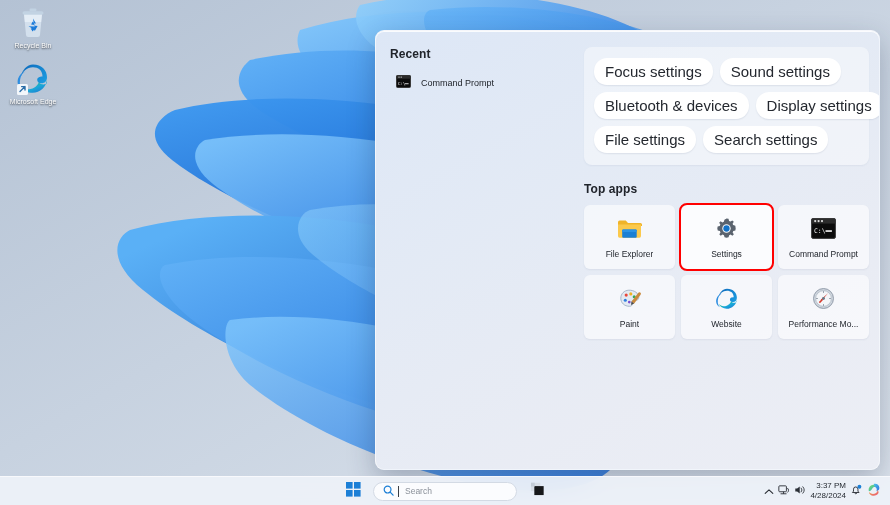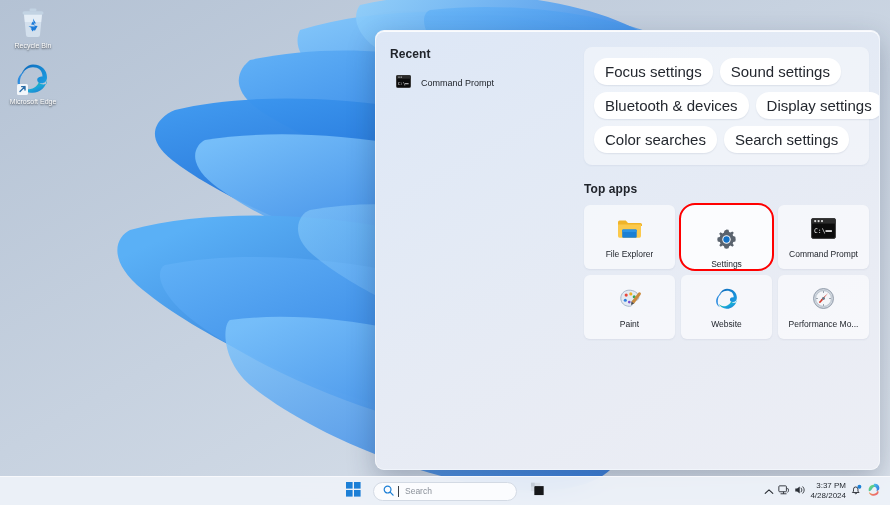--- a/index.html
+++ b/index.html
@@ -113,23 +113,22 @@
   .app-tile .ico { height: 26px; display:flex; align-items:center; justify-content:center; }
   .app-tile .name {
     font-size: 8.5px; color: #22262d;
     max-width: 92%;
     overflow: hidden; text-overflow: ellipsis; white-space: nowrap;
     text-align: center;
   }
   .app-tile.highlighted {
     outline: 2px solid var(--hl, #ff0000);
     outline-offset: 0px;
-    border-radius: 14px;
+    border-radius: 6px;
     background: #fbfcfe;
-    justify-content: flex-end;
   }
 
   
   #taskbar {
     position: absolute; left: 0; bottom: 0;
     width: 890px; height: 29px;
     background: rgba(238,242,248,.92);
     border-top: 1px solid rgba(255,255,255,.6);
     backdrop-filter: blur(12px);
     display: flex; align-items: center;
@@ -278,21 +277,21 @@
       <div class="qs-card">
         <div class="qs-row">
           <div class="qs-pill">Focus settings</div>
           <div class="qs-pill">Sound settings</div>
         </div>
         <div class="qs-row">
           <div class="qs-pill">Bluetooth &amp; devices</div>
           <div class="qs-pill">Display settings</div>
         </div>
         <div class="qs-row">
-          <div class="qs-pill">Color searches</div>
+          <div class="qs-pill">File settings</div>
           <div class="qs-pill">Search settings</div>
         </div>
       </div>
 
       <div class="section-head apps-head">Top apps</div>
 
       <div class="apps-grid">
 
         <div class="app-tile">
           <span class="ico">

